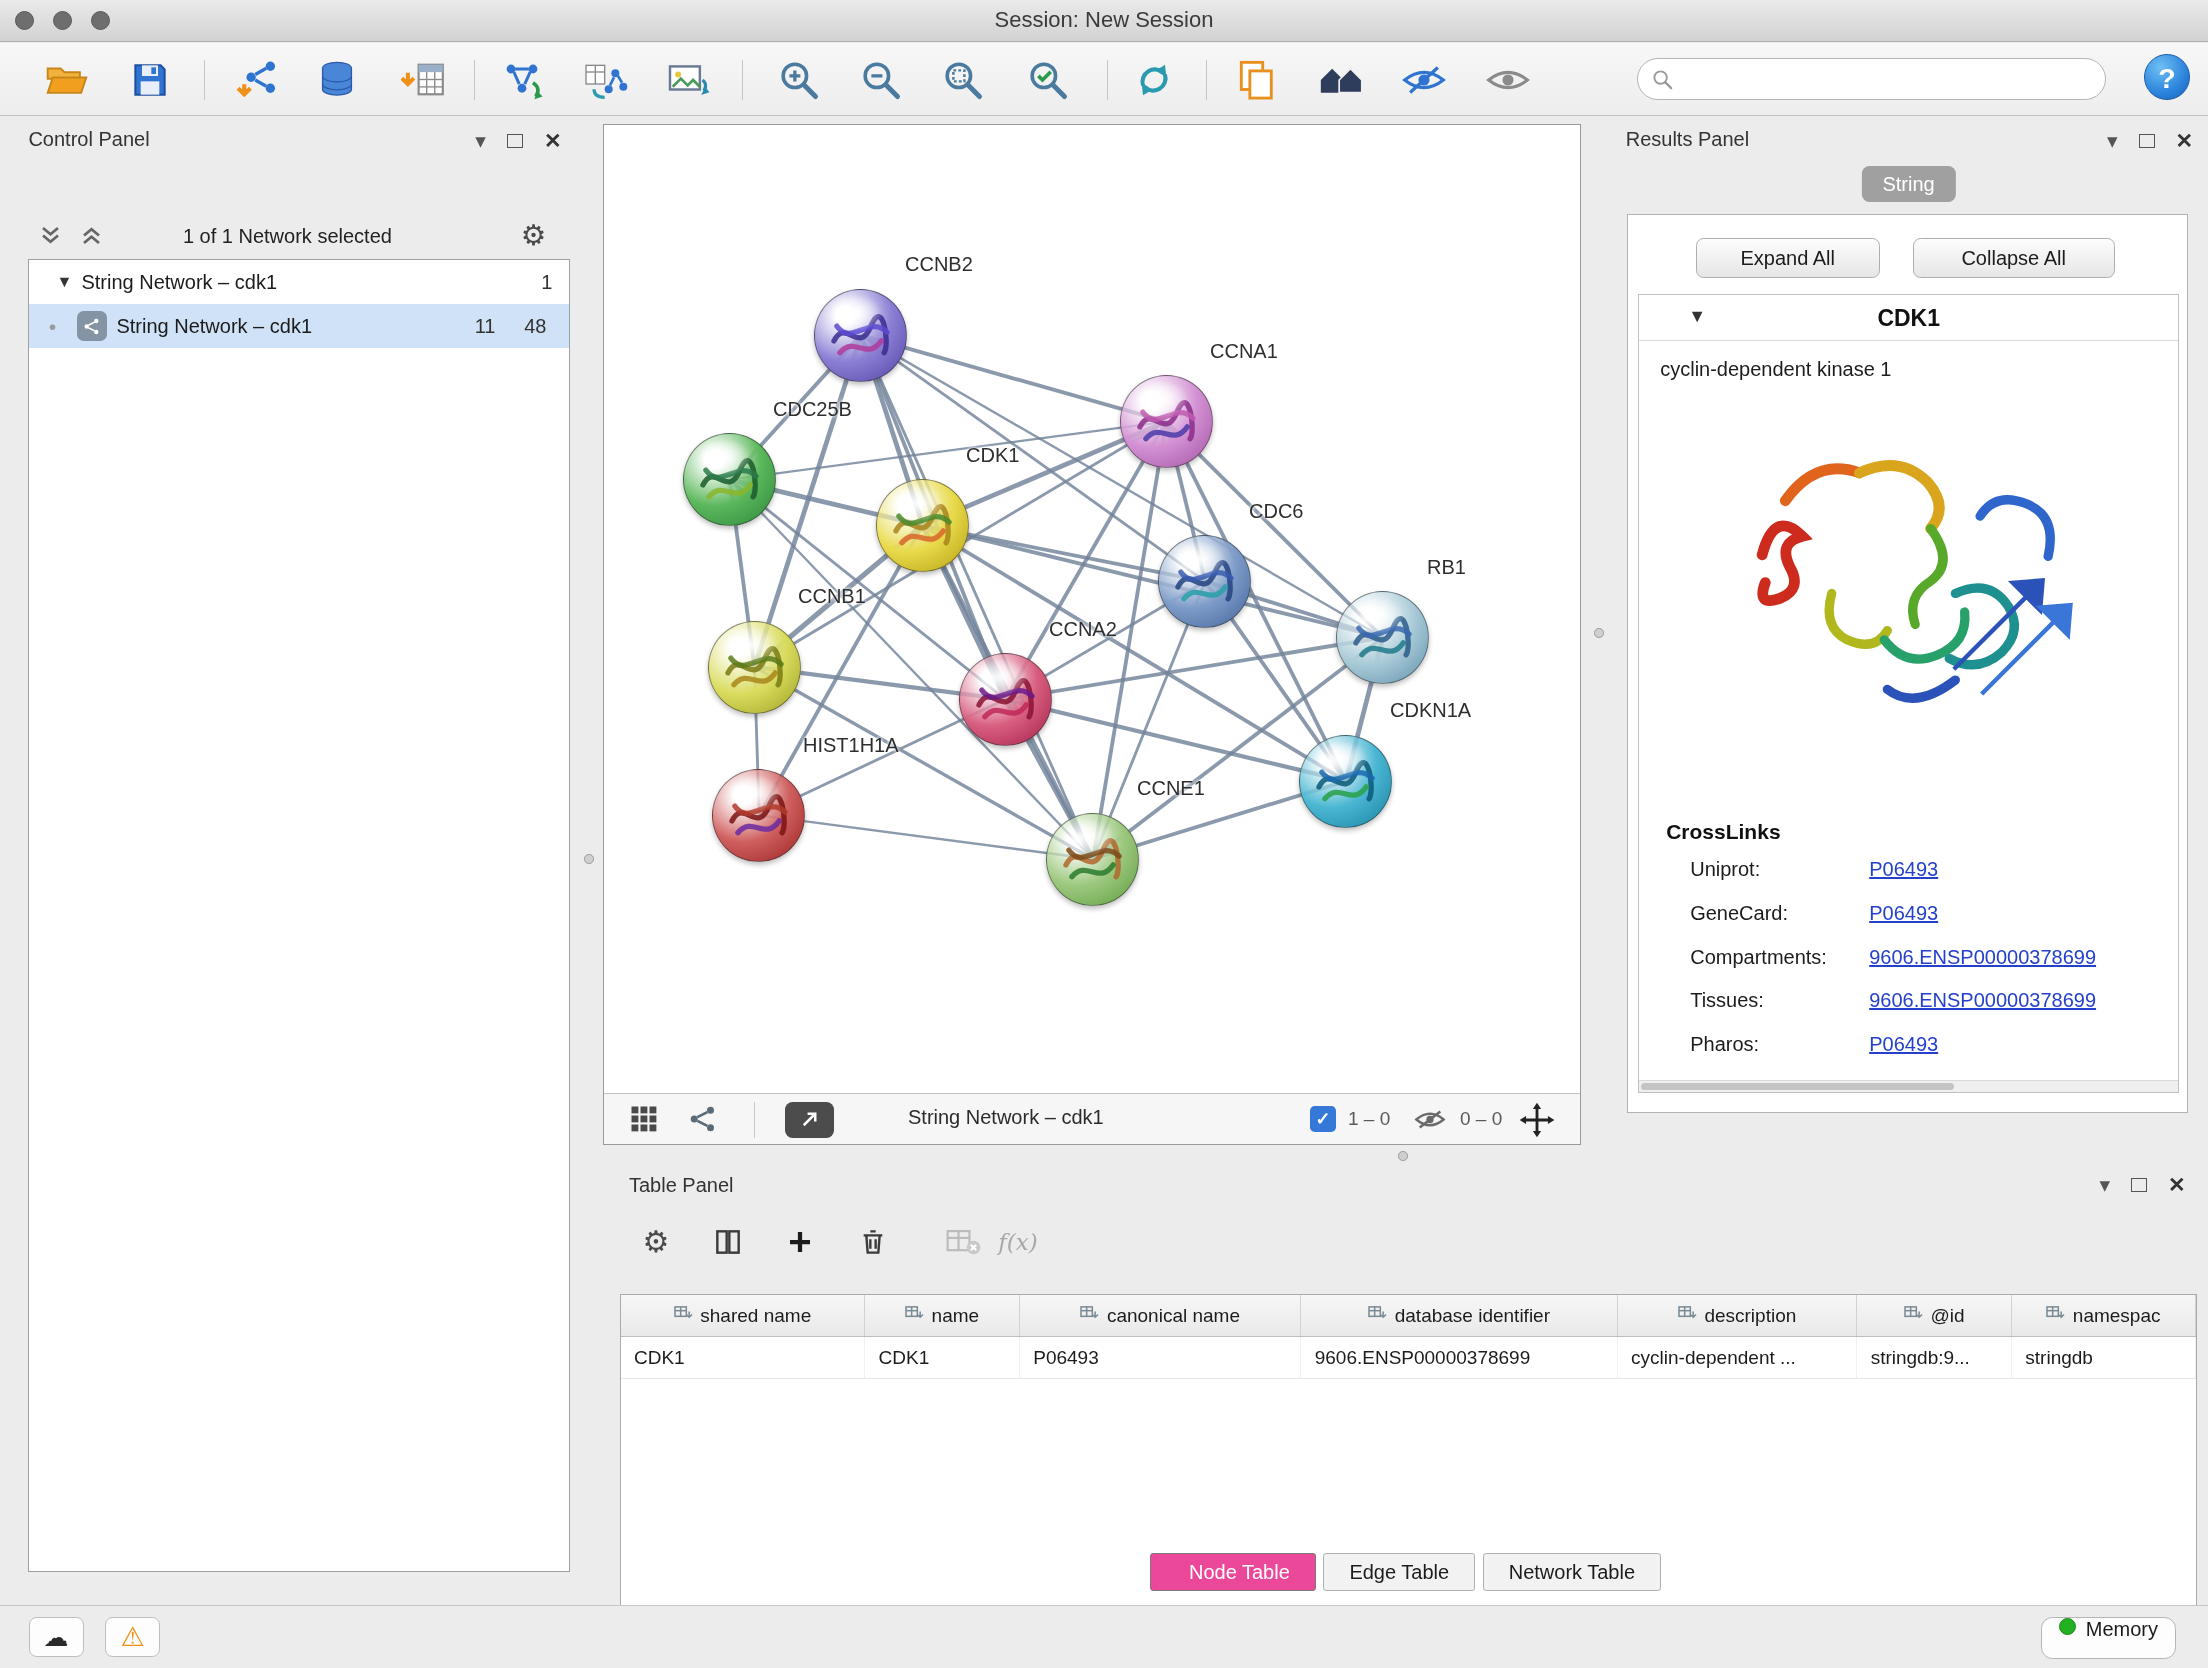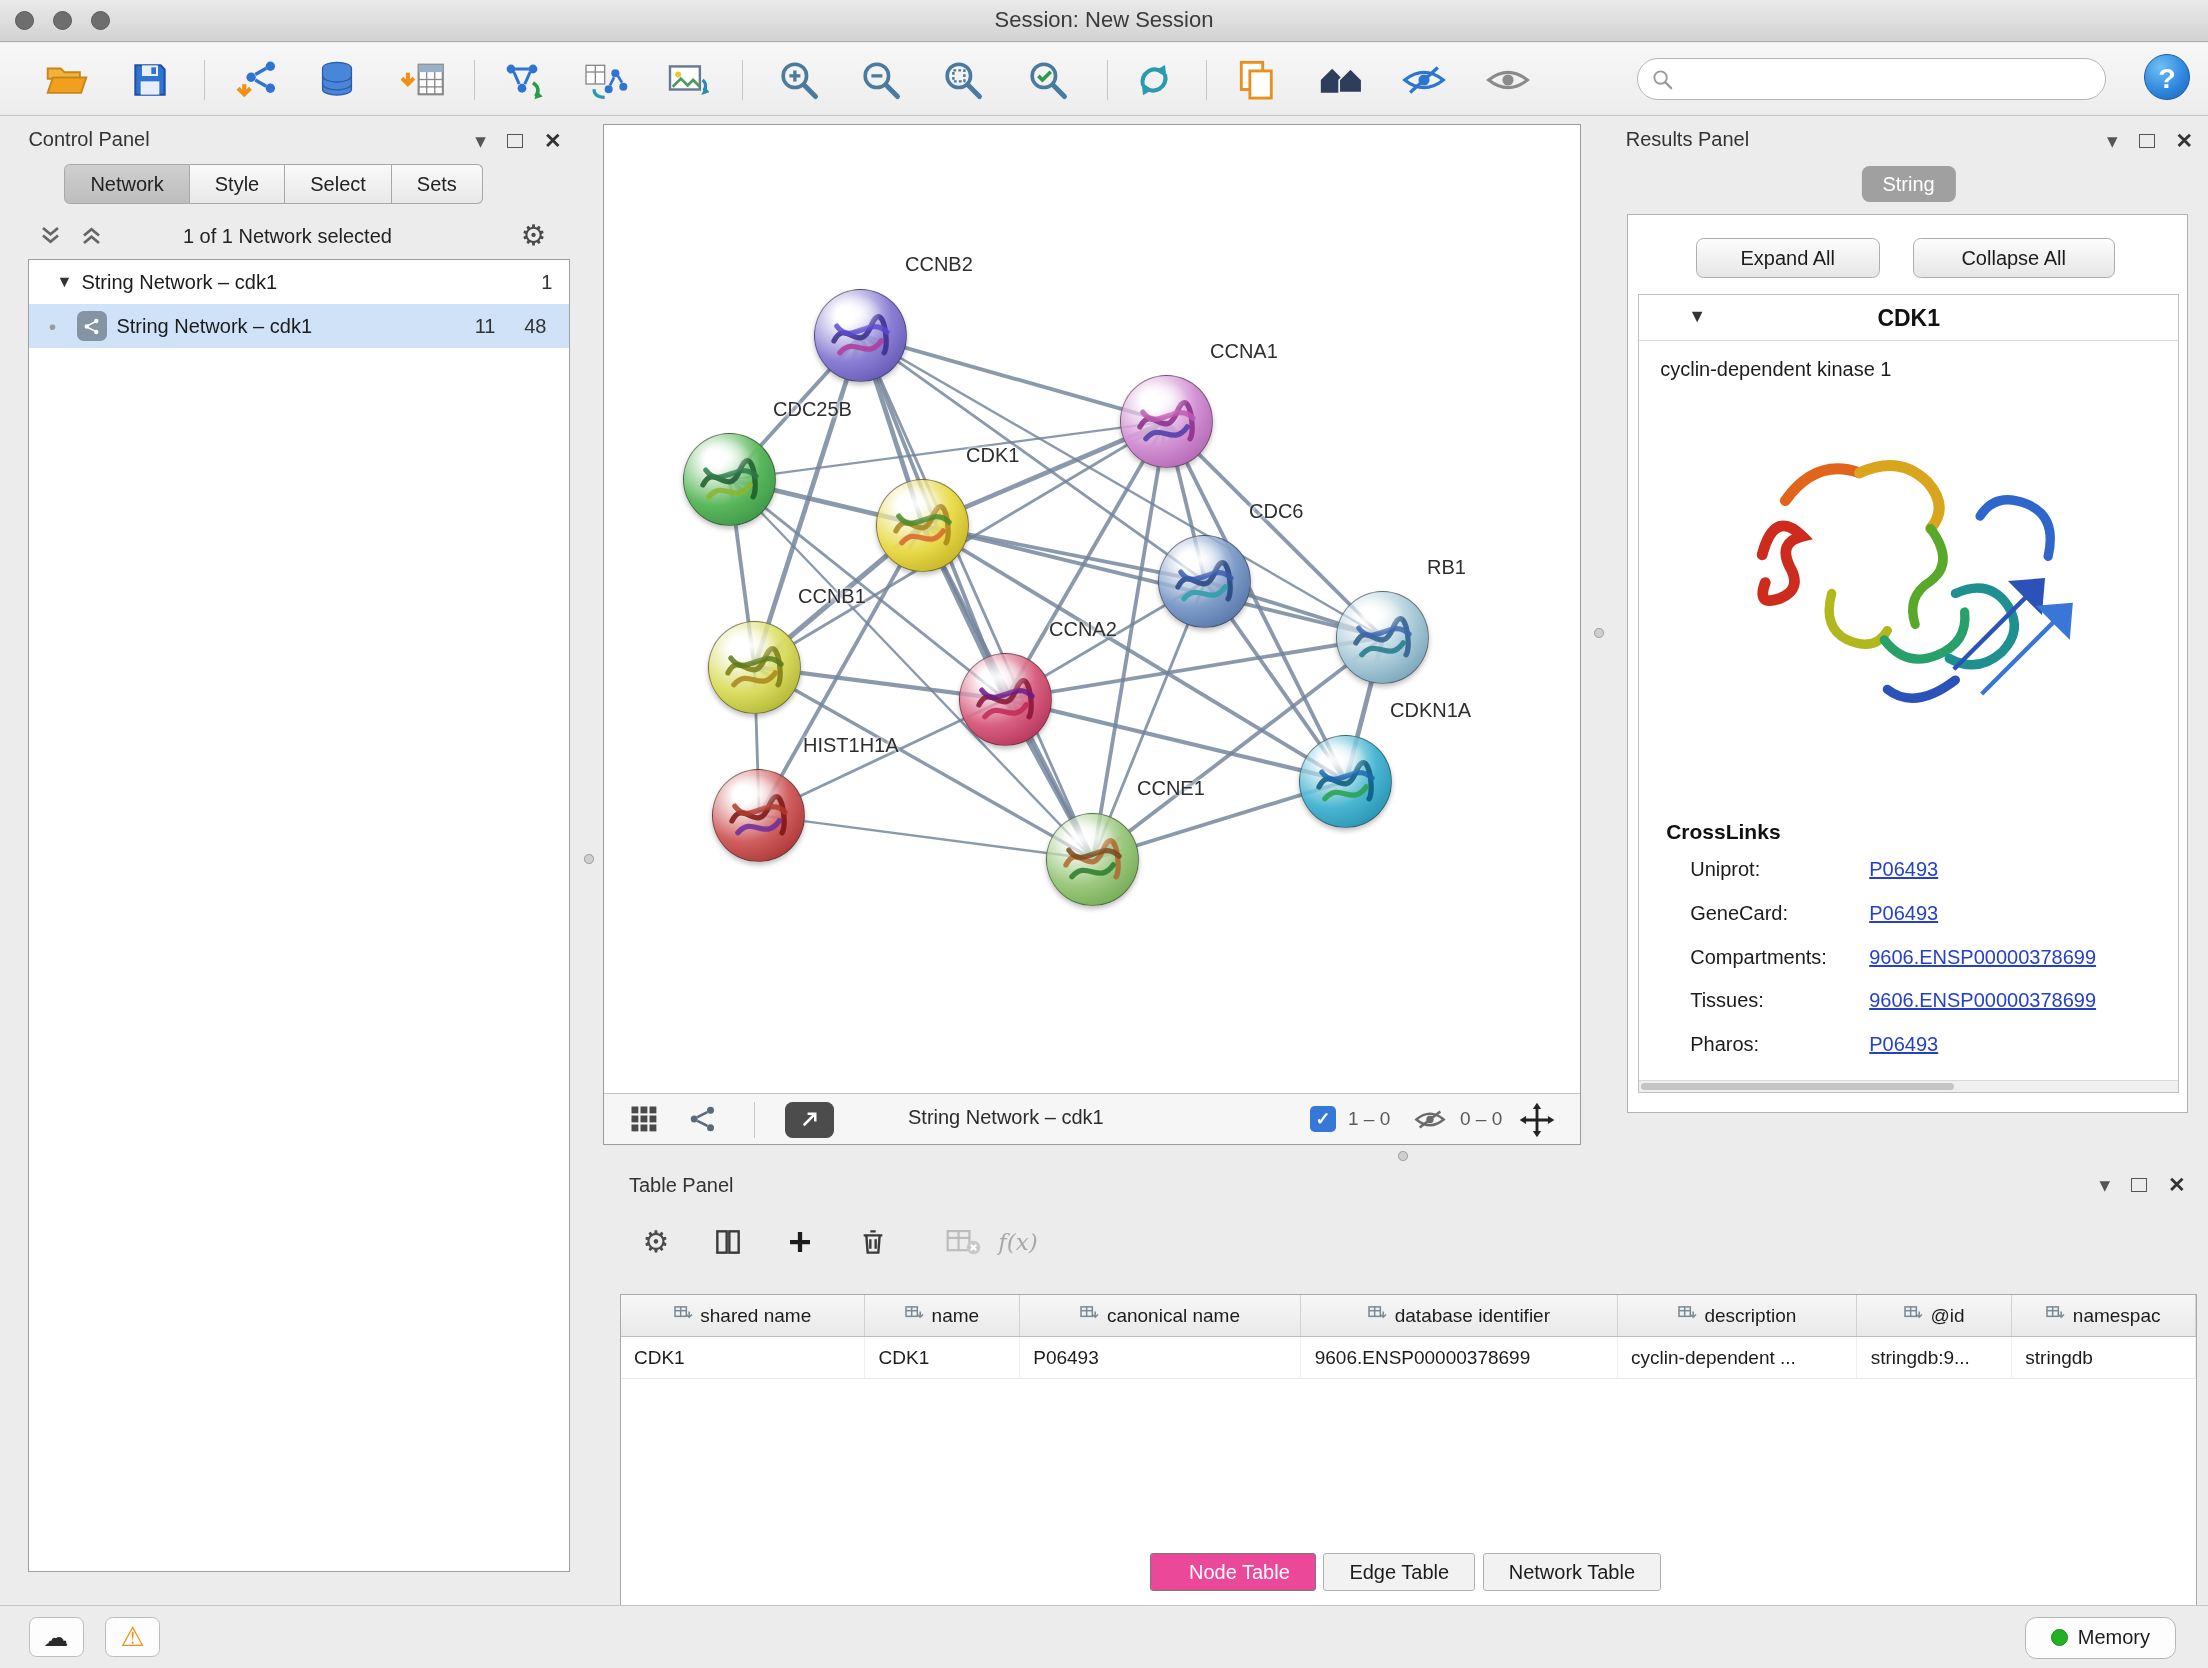--- a/index.html
+++ b/index.html
@@ -151,23 +151,23 @@
     background: #f2f2f2; border: 1px solid #b0b0b0; color: #1c1c1c; border-radius: 2.9px; }
   .btab.sel { background: #ec4899; color: #fff; border-color: #7a7a7a; padding-left: 38px; }
 
   
   .statusbar { position: absolute; left: 0; bottom: 0; width: 100%; height: 63px;
     background: #ececec; border-top: 1px solid #c6c6c6; }
   .sb-btn { position: absolute; top: 11.4px; width: 55px; height: 40px; background: #fdfdfd;
     border: 1px solid #bdbdbd; border-radius: 7.6px; display: flex; align-items: center; justify-content: center; }
   .cloud-glyph { font-size: 25px; color: #2a2a2a; }
   .warn-glyph { font-size: 27px; color: #f09018; }
-  .memory-btn { position: absolute; right: 32px; top: 10.5px; height: 42px; padding: 0 25px;
+  .memory-btn { position: absolute; right: 32px; top: 10.5px; height: 42px; padding: 0 17px;
     background: #fdfdfd; border: 1px solid #b5b5b5; border-radius: 11.4px;
-    display: flex; align-items: center; gap: 9.5px; font-size: 20px; color: #1c1c1c; }
+    display: flex; align-items: flex-start; gap: 9.5px; font-size: 20px; color: #1c1c1c; }
   .memory-dot { width: 17px; height: 17px; border-radius: 50%; background: #23b023; border: 1px solid #188a18; }
 
   .splitter-dot { position: absolute; width: 9.5px; height: 9.5px; border-radius: 50%;
     background: #cfcfcf; border: 1px solid #9a9a9a; }
 
   a { cursor: pointer; }
 </style>
 </head>
 <body>
 
@@ -333,26 +333,20 @@
 
 <div class="control-panel">
   <div class="cp-header">
     <span class="panel-title">Control Panel</span>
     <div class="win-btns" style="right:1.9px">
       <span class="win-caret">▾</span>
       <span class="win-float"></span>
       <span class="win-close">✕</span>
     </div>
   </div>
-  <div class="ctab-row" id="ctrl-tabs">
-      <div class="ctab sel">Network</div>
-      <div class="ctab">Style</div>
-      <div class="ctab">Select</div>
-      <div class="ctab">Sets</div>
-    </div>
   <div class="ctrl-status">
     <span class="dbl-chev" style="left:27px">
       <svg width="25" height="25" viewBox="0 0 20 20">
           <path d="M4 4 l6 5 l6 -5 M4 10 l6 5 l6 -5" stroke="#666" stroke-width="2.2" fill="none"></path>
         </svg>
     </span>
     <span class="dbl-chev" style="left:68px">
       <svg width="25" height="25" viewBox="0 0 20 20">
           <path d="M4 16 l6 -5 l6 5 M4 10 l6 -5 l6 5" stroke="#666" stroke-width="2.2" fill="none"></path>
         </svg>

